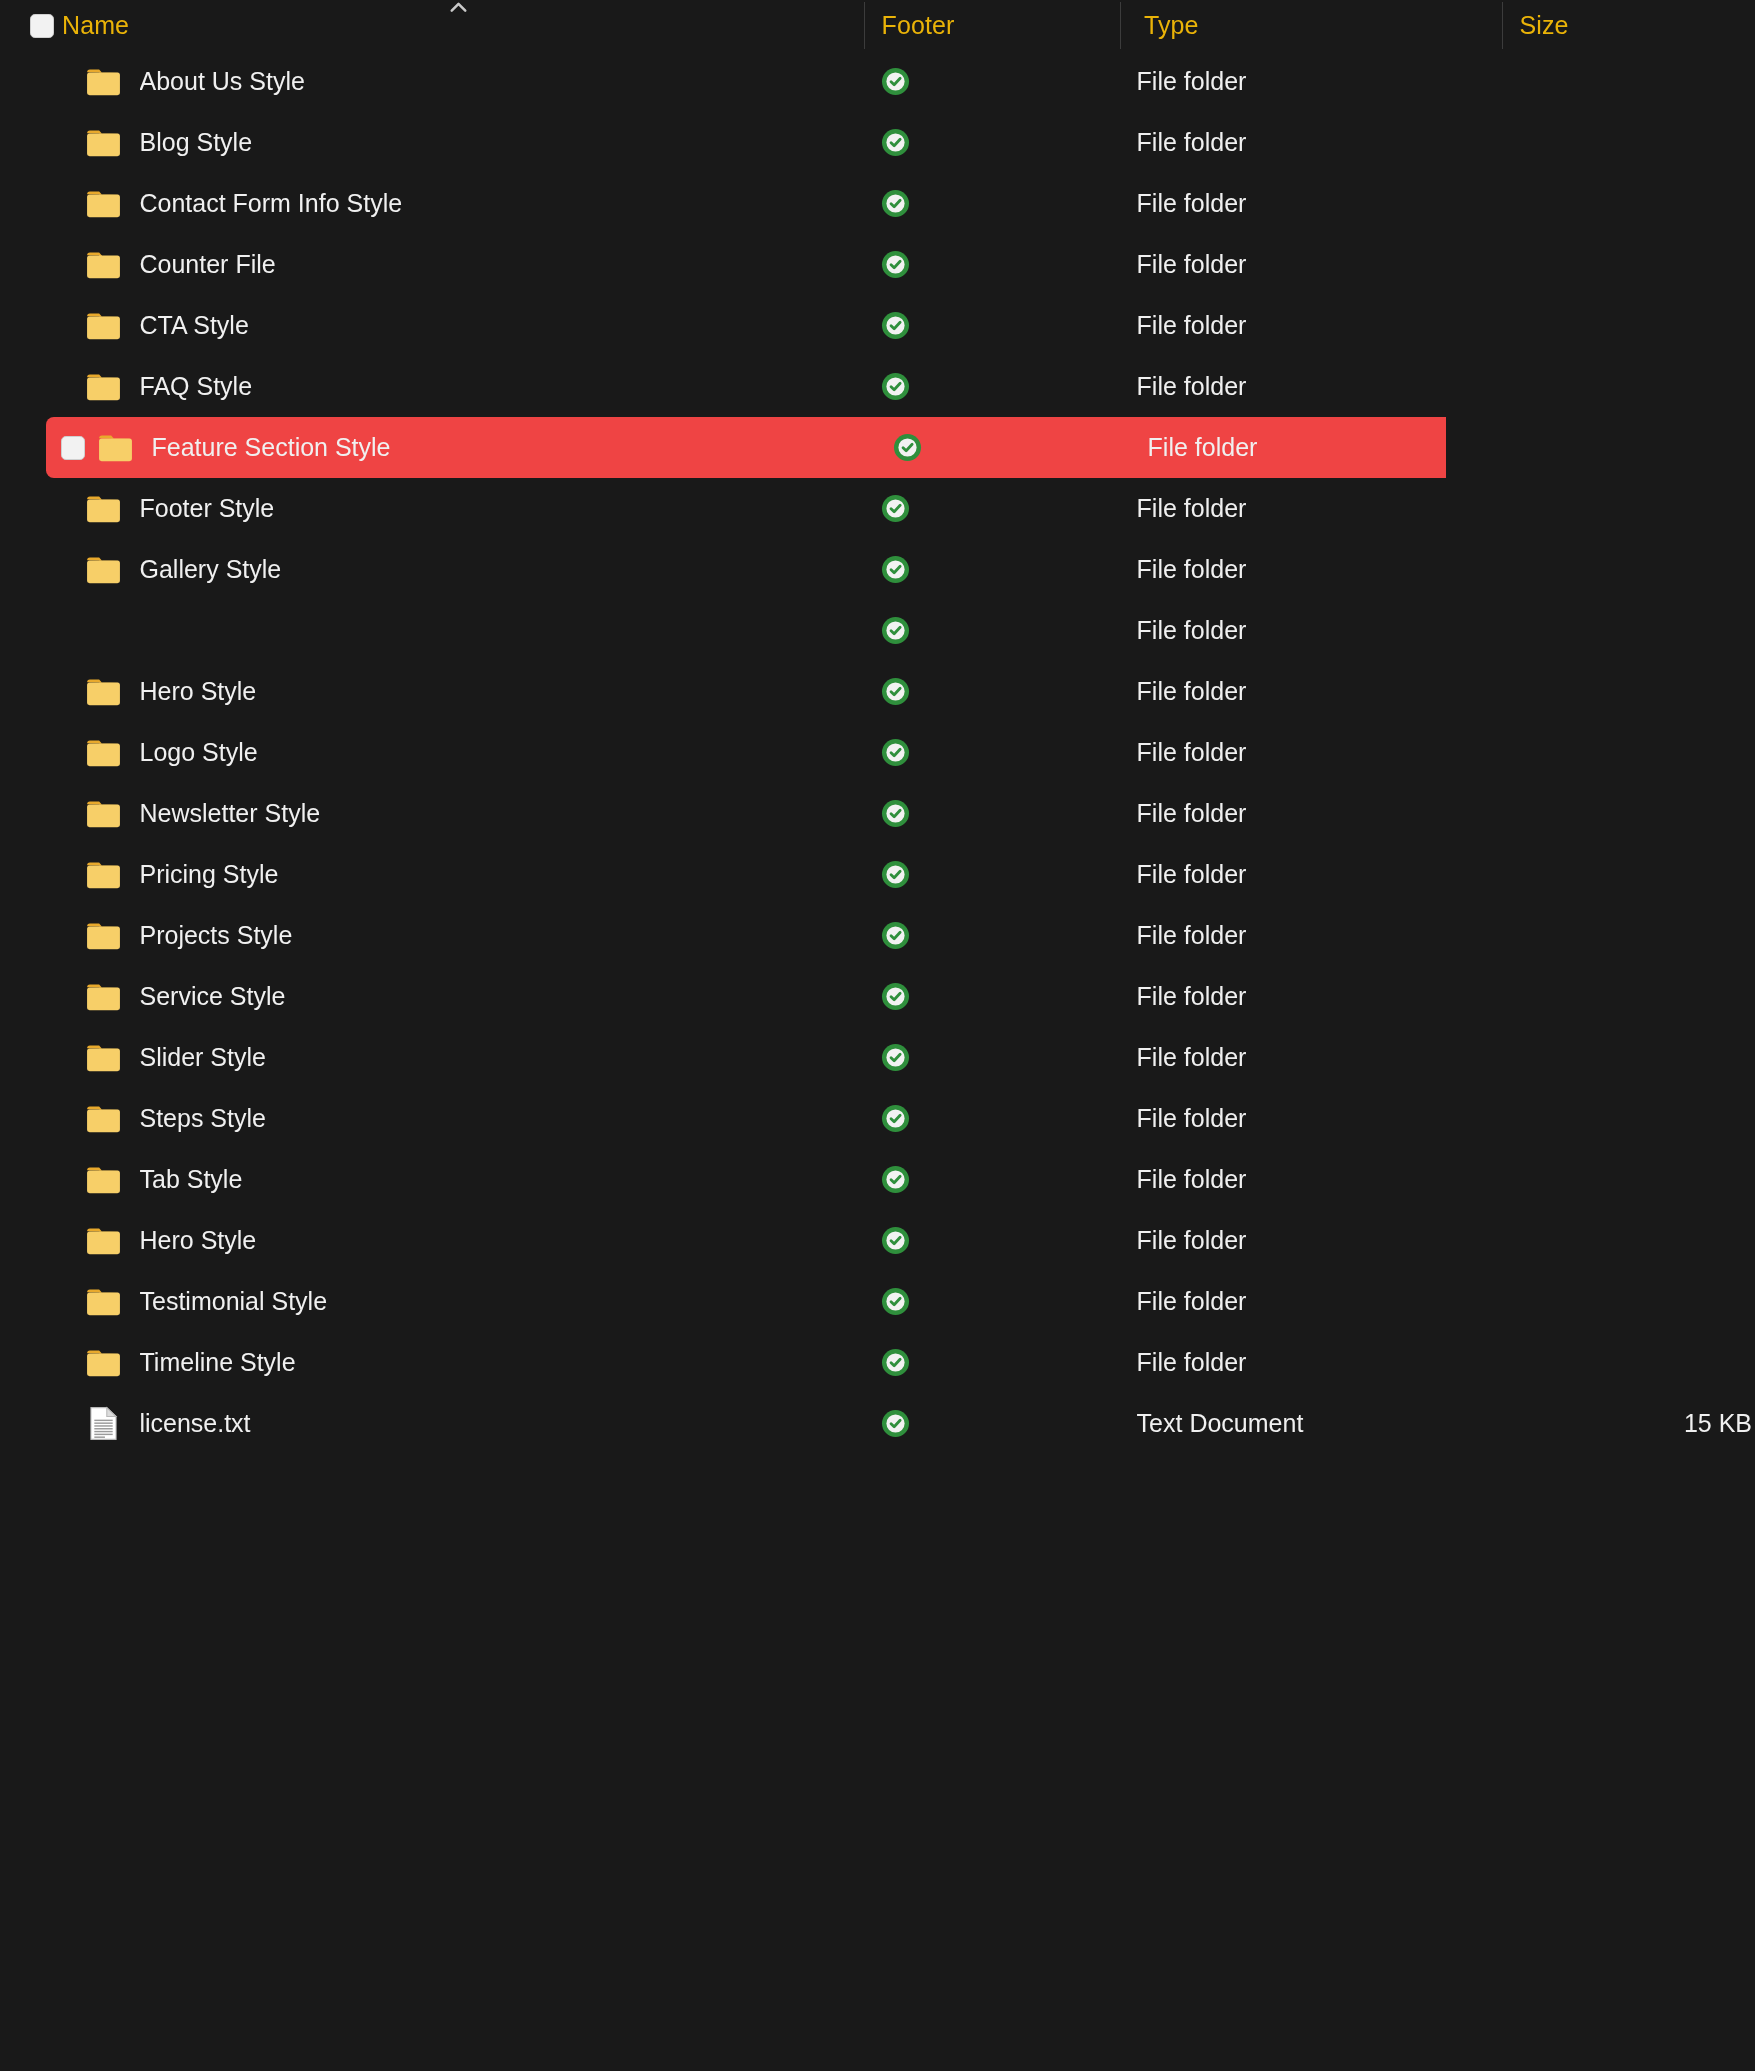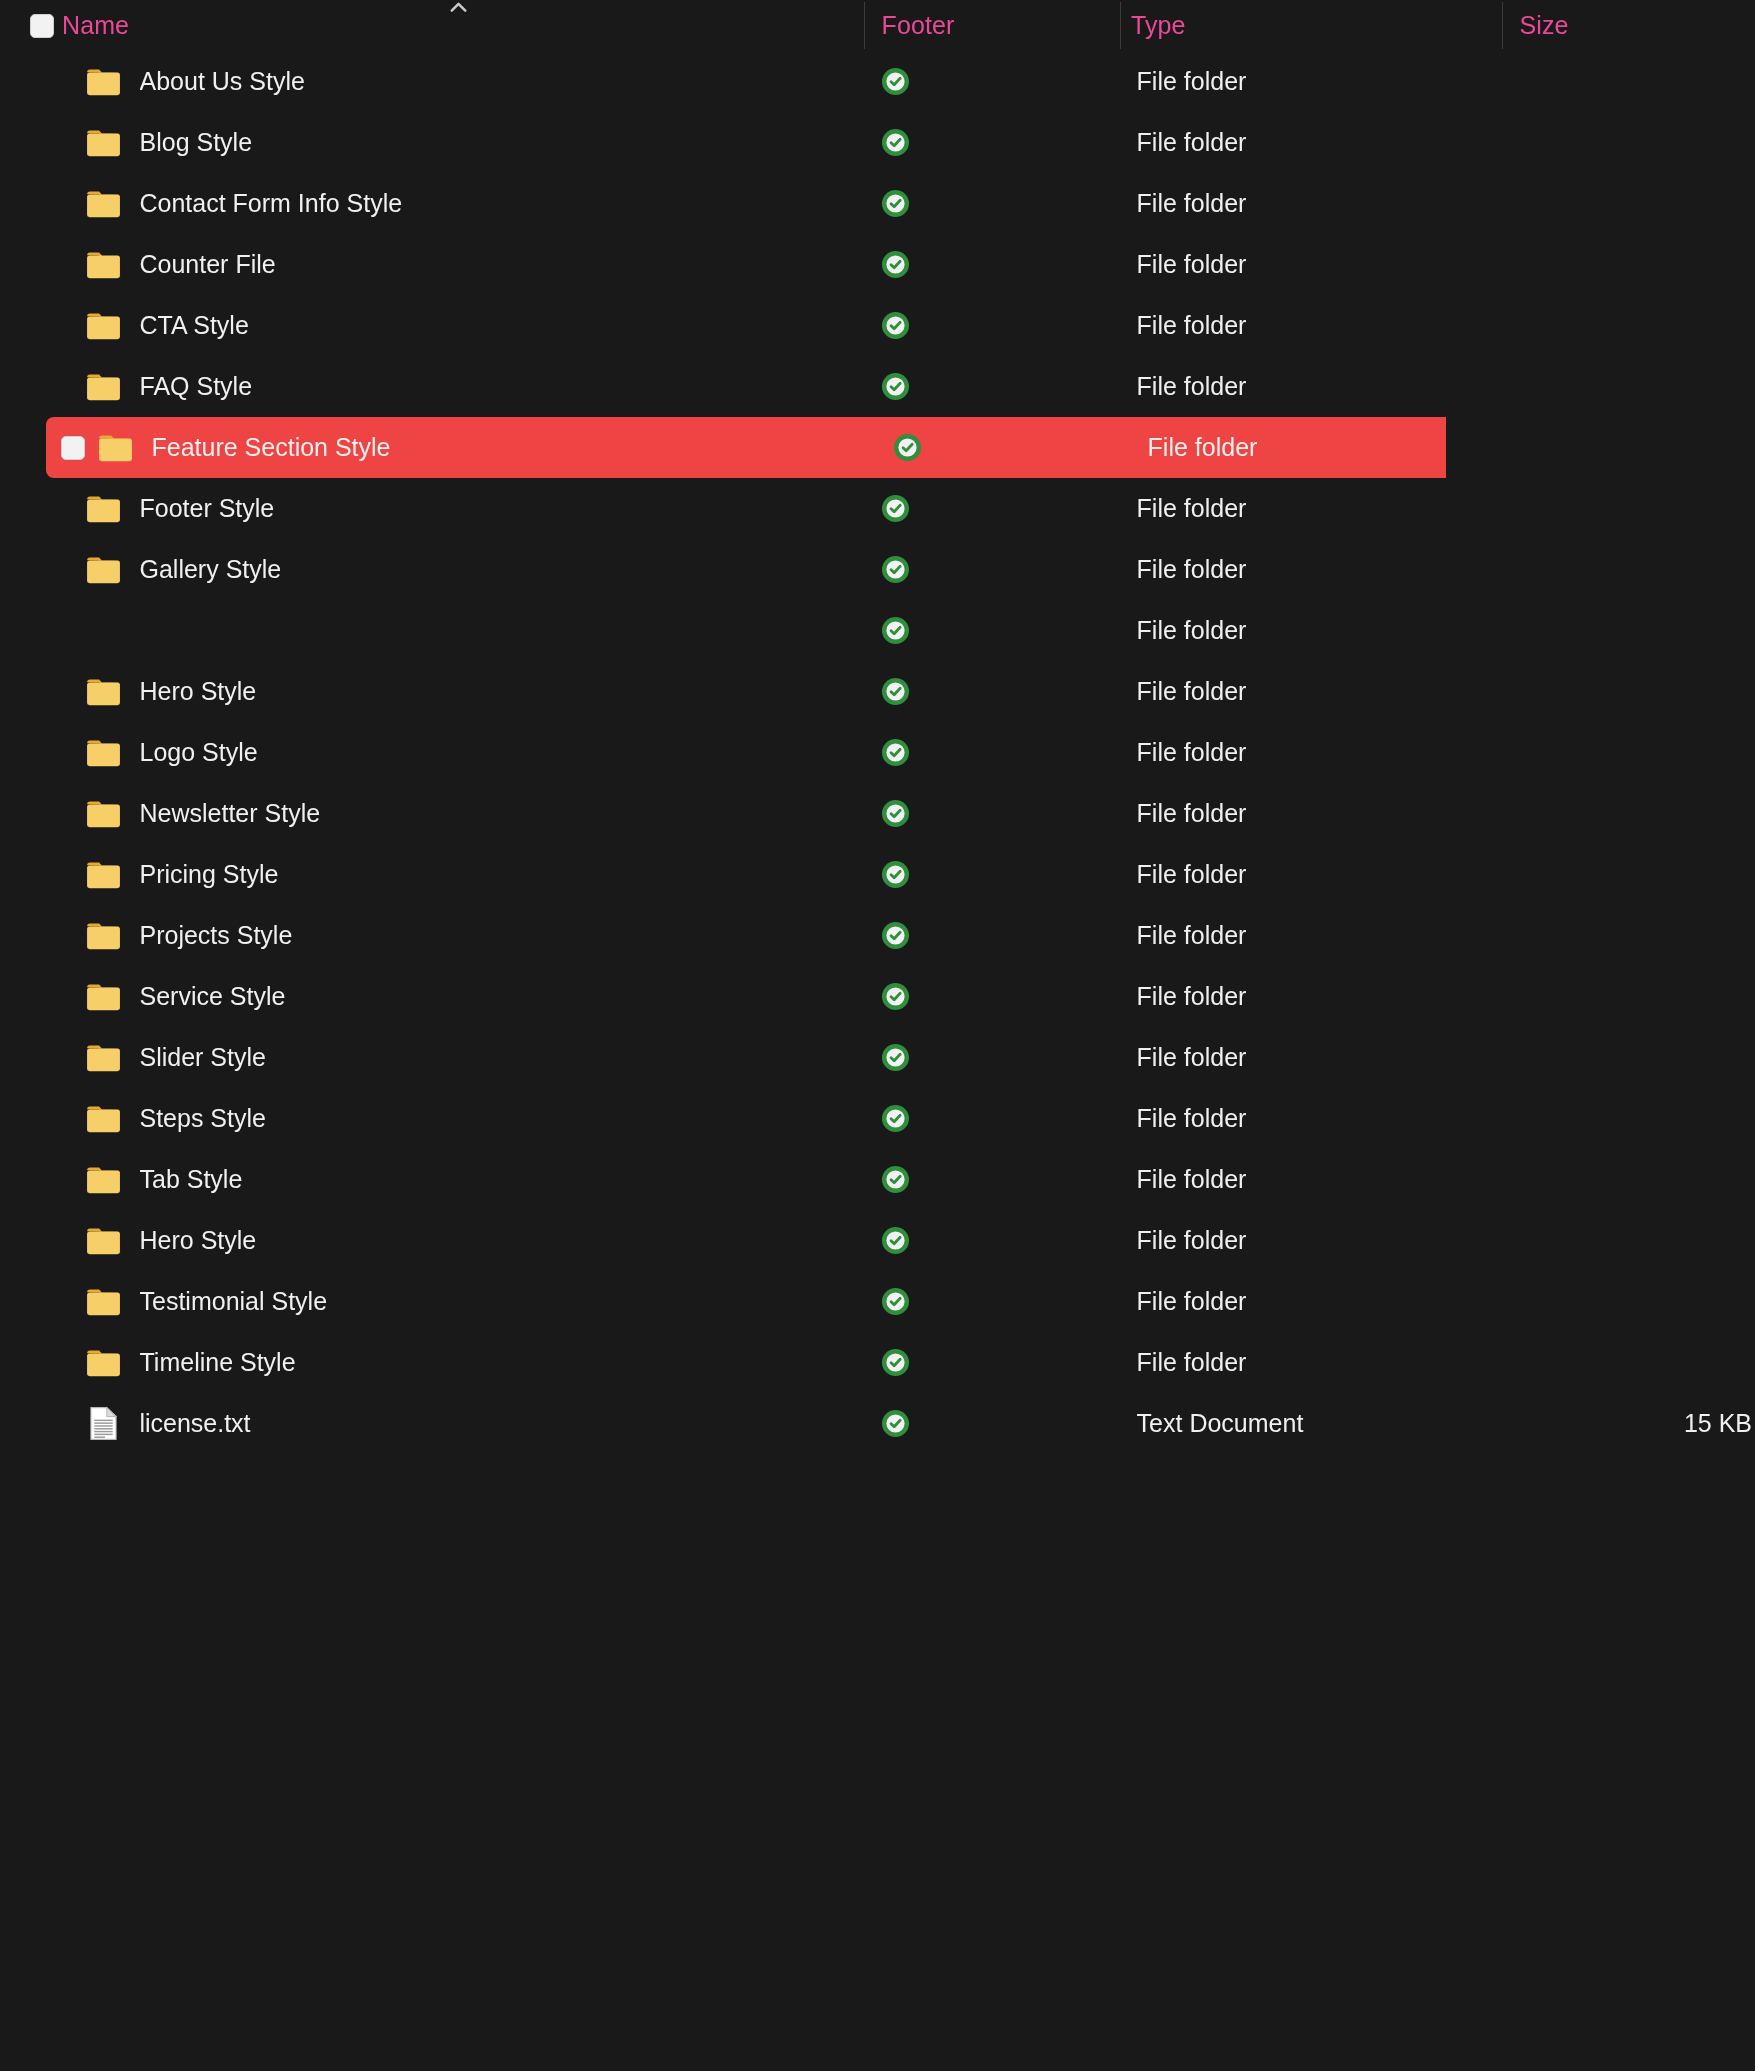--- a/index.html
+++ b/index.html
@@ -41,27 +41,27 @@
     text-align: center;
     font-size: 20.5px;
   }
   .hdr-cell {
     position: absolute;
     top: 0;
     height: 51px;
     display: flex;
     align-items: center;
     font-size: 25px;
-    color: #ec4899;
+    color: #eab308;
     font-weight: 400;
     letter-spacing: 0.1px;
   }
   .hdr-name   { left: 0;      width: 864px; padding-left: 62px; box-sizing: border-box; }
   .hdr-status { left: 864px;  width: 256px; padding-left: 17.6px; box-sizing: border-box; }
-  .hdr-type   { left: 1120px; width: 382px; padding-left: 11px; box-sizing: border-box; }
+  .hdr-type   { left: 1120px; width: 382px; padding-left: 24px; box-sizing: border-box; }
   .hdr-size   { left: 1502px; width: 254px; padding-left: 17.6px; box-sizing: border-box; }
 
   .hdr-divider {
     position: absolute;
     top: 2px;
     width: 1px;
     height: 47px;
     background: #3c3c3c;
   }
   .d1 { left: 864px; }

